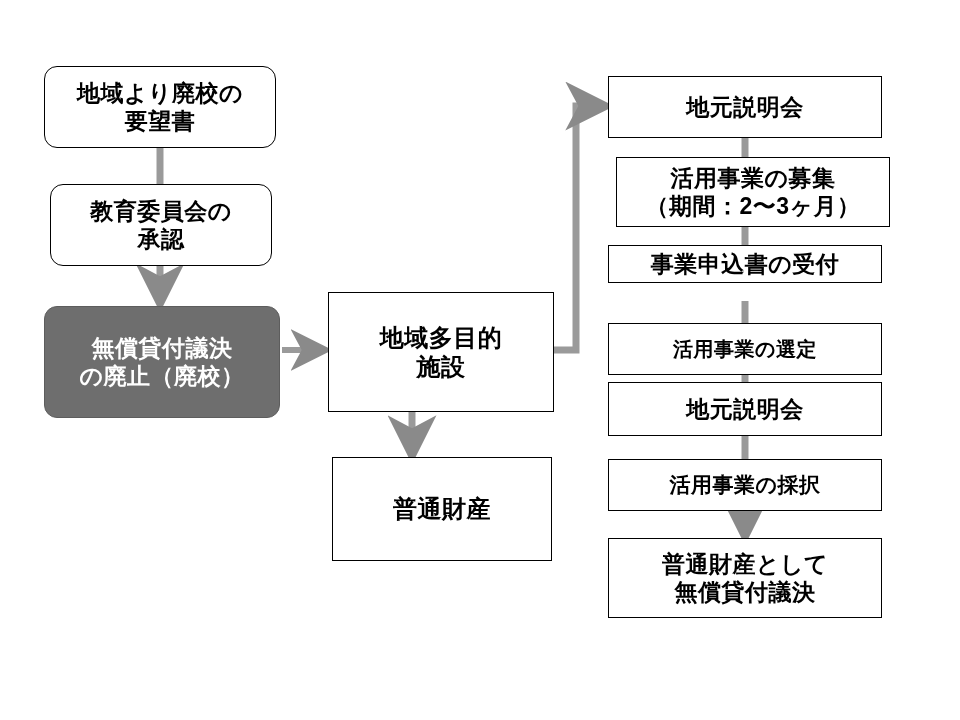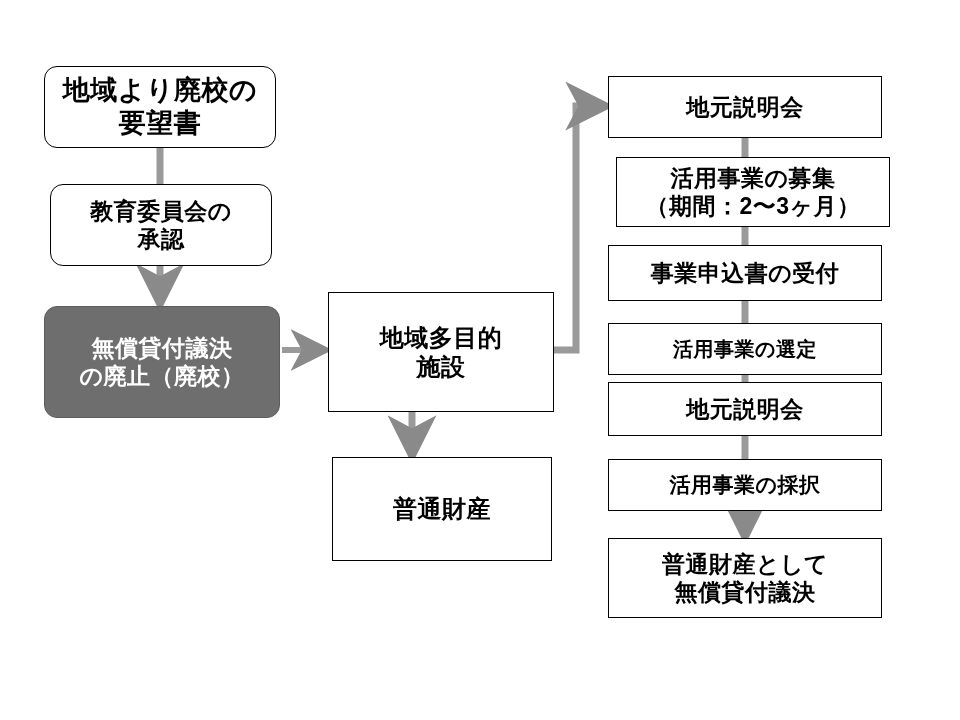--- a/index.html
+++ b/index.html
@@ -50,32 +50,32 @@
     border-radius: 13px;
   }
   .filled {
     background: #6e6e6e;
     border: 1.6px solid #5d5d5d;
     color: #ffffff;
     border-radius: 13px;
   }
 
   
-  #n-request   { left: 44px;  top: 66px;  width: 232px; height: 82px;  font-size: 27px; }
+  #n-request   { left: 44px;  top: 66px;  width: 232px; height: 82px;  font-size: 23px; }
   #n-approval  { left: 50px;  top: 184px; width: 222px; height: 82px;  font-size: 23px; }
   #n-abolish   { left: 44px;  top: 306px; width: 236px; height: 112px; font-size: 23px; }
 
   
   #n-facility  { left: 328px; top: 292px; width: 226px; height: 120px; font-size: 24px; }
   #n-property  { left: 332px; top: 457px; width: 220px; height: 104px; font-size: 24px; }
 
   
   #n-briefing1 { left: 608px; top: 76px;  width: 274px; height: 62px;  font-size: 23px; }
   #n-recruit   { left: 608px; top: 157px; width: 274px; height: 70px;  font-size: 23px; margin-left: 8px; }
-  #n-receipt   { left: 608px; top: 245px; width: 274px; height: 56px;  font-size: 23px; }
+  #n-receipt   { left: 608px; top: 245px; width: 274px; height: 38px;  font-size: 23px; }
   #n-selection { left: 608px; top: 323px; width: 274px; height: 52px;  font-size: 20px; }
   #n-briefing2 { left: 608px; top: 382px; width: 274px; height: 54px;  font-size: 23px; }
   #n-adoption  { left: 608px; top: 459px; width: 274px; height: 52px;  font-size: 21px; }
   #n-resolve   { left: 608px; top: 538px; width: 274px; height: 80px;  font-size: 23px; }
 </style>
 </head>
 <body>
 
 <div id="canvas">
 

